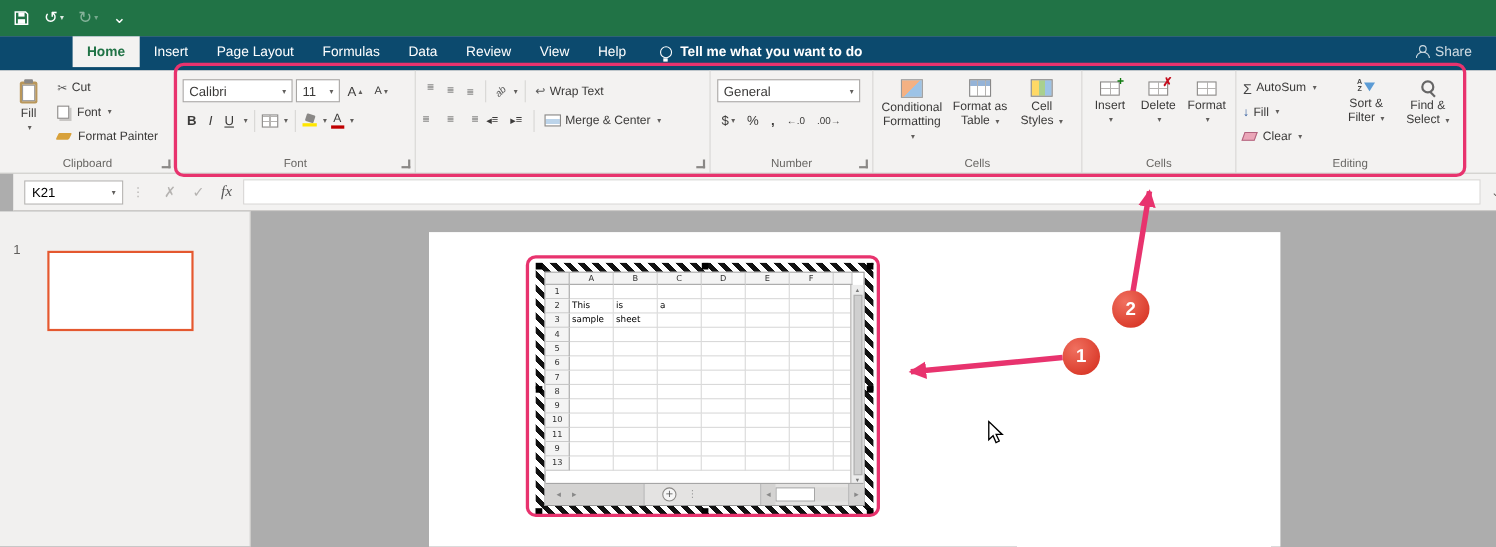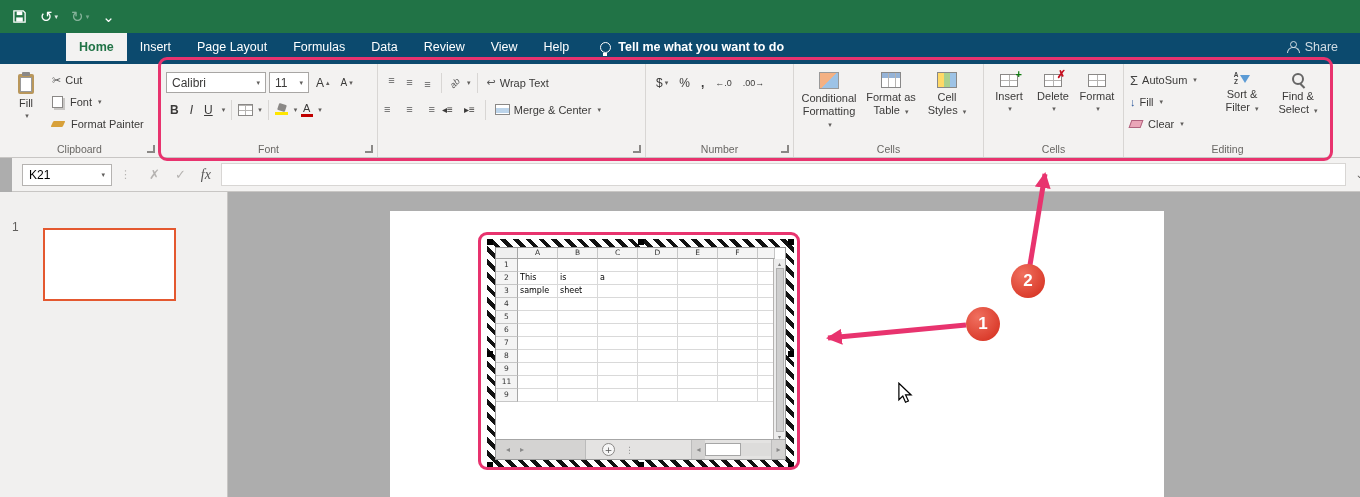--- a/index.html
+++ b/index.html
@@ -284,20 +284,26 @@
         <span class="icon-merge"></span>
         <span>Merge &amp; Center</span>
         <span class="dd">▾</span>
       </div>
     </div>
     <span class="launcher"></span>
   </div>
 
   <div class="group" style="width:148px">
     <div class="row">
+      <div class="combo" style="width:130px">
+        <span>General</span>
+        <span class="dd">▾</span>
+      </div>
+    </div>
+    <div class="row">
       <span class="tbtn">
         <span>$</span>
         <span class="dd">▾</span>
       </span>
       <span class="tbtn">%</span>
       <span class="tbtn bold">,</span>
       <span class="tbtn numtiny">←.0</span>
       <span class="tbtn numtiny">.00→</span>
     </div>
     <span class="group-label">Number</span>
@@ -513,31 +519,51 @@
               <div class="ws-rowhead">9</div>
               <div class="ws-cell"></div>
               <div class="ws-cell"></div>
               <div class="ws-cell"></div>
               <div class="ws-cell"></div>
               <div class="ws-cell"></div>
               <div class="ws-cell"></div>
               <div class="ws-cell ws-partial"></div>
             </div>
             <div class="ws-row">
+              <div class="ws-rowhead">10</div>
+              <div class="ws-cell"></div>
+              <div class="ws-cell"></div>
+              <div class="ws-cell"></div>
+              <div class="ws-cell"></div>
+              <div class="ws-cell"></div>
+              <div class="ws-cell"></div>
+              <div class="ws-cell ws-partial"></div>
+            </div>
+            <div class="ws-row">
               <div class="ws-rowhead">11</div>
               <div class="ws-cell"></div>
               <div class="ws-cell"></div>
               <div class="ws-cell"></div>
               <div class="ws-cell"></div>
               <div class="ws-cell"></div>
               <div class="ws-cell"></div>
               <div class="ws-cell ws-partial"></div>
             </div>
             <div class="ws-row">
               <div class="ws-rowhead">9</div>
+              <div class="ws-cell"></div>
+              <div class="ws-cell"></div>
+              <div class="ws-cell"></div>
+              <div class="ws-cell"></div>
+              <div class="ws-cell"></div>
+              <div class="ws-cell"></div>
+              <div class="ws-cell ws-partial"></div>
+            </div>
+            <div class="ws-row">
+              <div class="ws-rowhead">13</div>
               <div class="ws-cell"></div>
               <div class="ws-cell"></div>
               <div class="ws-cell"></div>
               <div class="ws-cell"></div>
               <div class="ws-cell"></div>
               <div class="ws-cell"></div>
               <div class="ws-cell ws-partial"></div>
             </div>
           </div>
 

